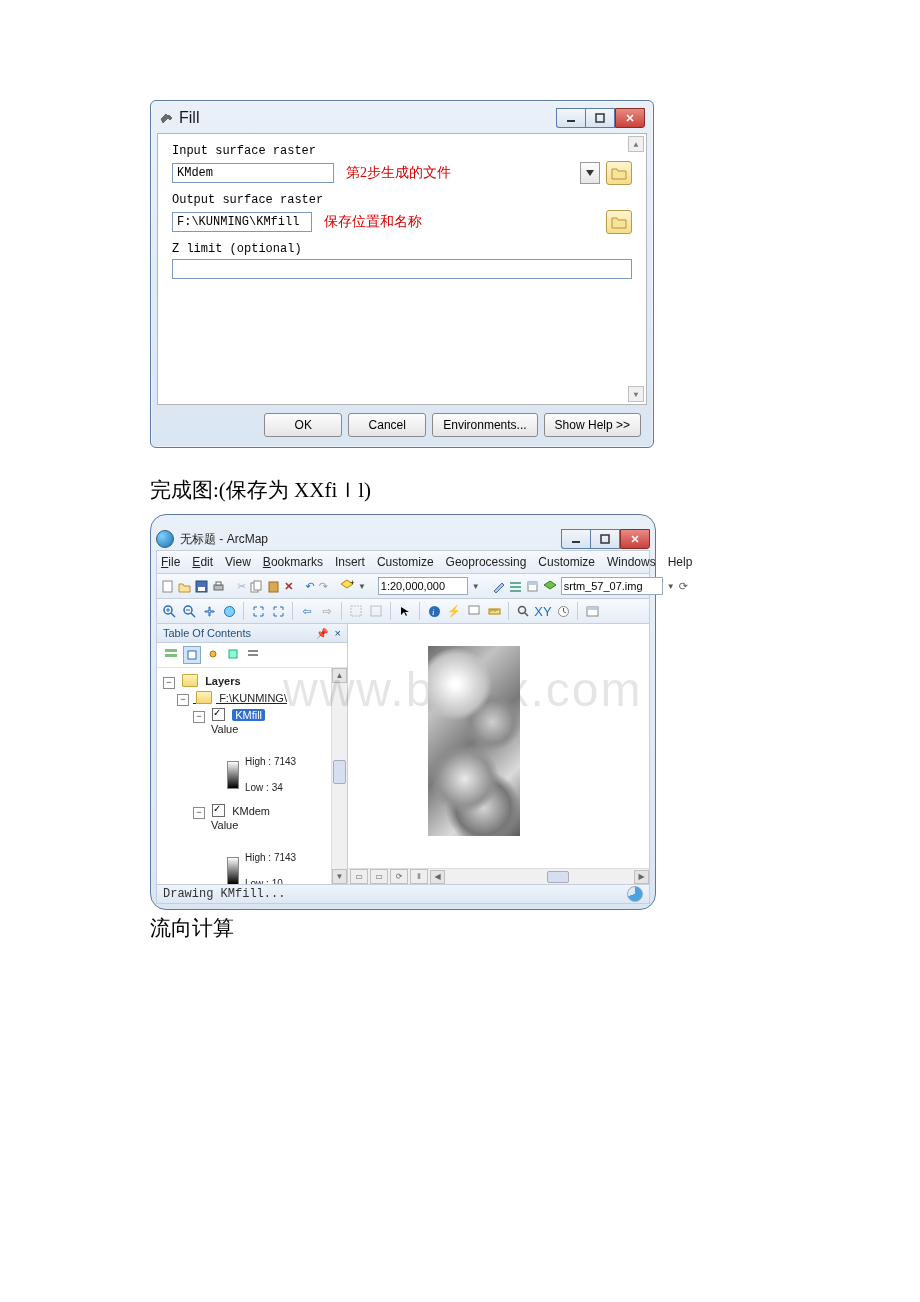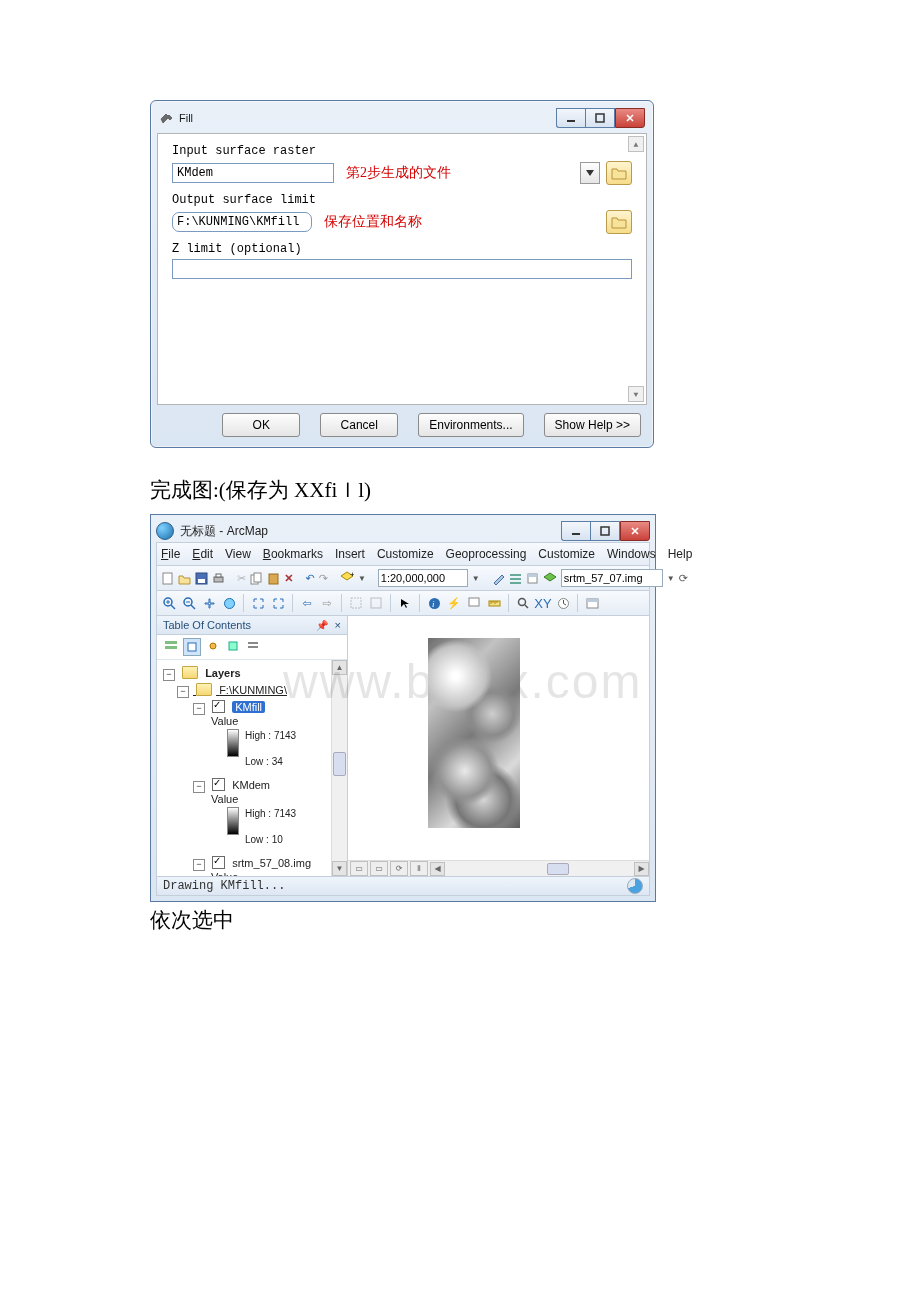--- a/index.html
+++ b/index.html
@@ -25,21 +25,21 @@
     position: relative;
   }
   .win7dlg .titlebar {
     display: flex;
     align-items: center;
     height: 22px;
     padding: 0 2px;
   }
   .win7dlg .titlebar .tIcon svg { display:block; }
   .win7dlg .titlebar .tText {
-    font-size: 11px;
+    font-size: 16px;
     color: #1a1a1a;
     margin-left: 4px;
     flex: 1;
   }
   .win7ctrls {
     display: flex;
     gap: 0;
   }
   .win7ctrls .wbtn {
     width: 28px;
@@ -126,21 +126,21 @@
   }
   .anno {
     color: #d40000;
     font-size: 14px;
     font-family: "SimSun","Microsoft YaHei",serif;
     margin-left: 6px;
   }
   .dlg-buttons {
     display: flex;
     justify-content: flex-end;
-    gap: 20px;
+    gap: 6px;
     padding: 8px 6px 0 6px;
   }
   .dlg-buttons button {
     min-width: 78px;
     height: 24px;
     font-size: 12px;
     background: linear-gradient(#fdfdfd,#e5e5e5);
     border: 1px solid #8a8a8a;
     border-radius: 3px;
     padding: 0 10px;
@@ -150,23 +150,23 @@
   .caption1 {
     font-size: 21px;
     font-family: "SimSun","Microsoft YaHei",serif;
     margin: 28px 0 10px 0;
   }
 
   
   .arcmap {
     width: 494px;
     border: 1px solid #5a7aa3;
-    border-radius: 0;
+    border-radius: 16px;
     background: linear-gradient(#e9f0f8, #dbe6f3);
-    padding: 5px 5px 5px 5px;
+    padding: 13px 5px 5px 5px;
     position: relative;
   }
   .arcmap .titlebar { display:flex; align-items:center; height:22px; }
   .arcmap .titlebar .tIcon {
     width:16px;height:16px;border-radius:50%;
     background: radial-gradient(circle at 30% 30%, #7fd2ff, #1d6fae);
     border:1px solid #2c5f88;
   }
   .arcmap .titlebar .tText { font-size:12px; margin-left:6px; flex:1; color:#222;}
 
@@ -284,21 +284,21 @@
     border:1px solid #c2a63e;border-radius:1px;margin-right:4px;position:relative;top:2px;
   }
   .node .sel {
     background:#2e6fd1;color:#fff;padding:0 3px;border-radius:2px;
   }
   .ind1{padding-left:18px;text-decoration:underline;} .ind2{padding-left:34px;} .ind3{padding-left:52px;}
   .ramp {
     display:inline-block;width:10px;height:26px;background:linear-gradient(#fff,#000);
     border:1px solid #888;vertical-align:top;margin-right:6px;
   }
-  .rampRow { display:flex;align-items:flex-start; padding-left:68px; margin-top:2px;}
+  .rampRow { display:flex;align-items:center; padding-left:68px; margin-top:20px;}
   .rampRow .rlabels{display:flex;flex-direction:column;font-size:10px;line-height:13px;}
 
   .mapview {
     flex:1;
     background:#ffffff;
     position:relative;
   }
   .mapview .demImg {
     position:absolute;
     left: 80px; top: 22px;
@@ -400,23 +400,23 @@
               <path d="M0 0 L8 0 L4 6 Z" fill="#333"></path>
             </svg>
           </div>
         <div class="folderBtn">
           <svg width="16" height="14" viewBox="0 0 16 14">
               <path d="M1 3h5l1 2h8v8H1z" fill="#f7e39a" stroke="#b7933a"></path>
             </svg>
         </div>
       </div>
 
-      <div class="dlg-label">Output surface limit</div>
+      <div class="dlg-label">Output surface raster</div>
       <div class="dlg-row">
-        <input type="text" style="max-width: 130px; flex: 0 0 auto; border-radius: 7px;" value="F:\KUNMING\KMfill">
+        <input type="text" style="max-width: 130px; flex: 0 0 auto;" value="F:\KUNMING\KMfill">
         <span class="anno">保存位置和名称</span>
         <div style="flex:1"></div>
         <div class="folderBtn">
           <svg width="16" height="14" viewBox="0 0 16 14">
               <path d="M1 3h5l1 2h8v8H1z" fill="#f7e39a" stroke="#b7933a"></path>
             </svg>
         </div>
       </div>
 
       <div class="dlg-label">Z limit (optional)</div>
@@ -776,15 +776,15 @@
         </div>
       </div>
     </div>
 
     <div class="statusbar">
       <span>Drawing KMfill...</span>
       <span class="prog"></span>
     </div>
   </div>
 
-  <div class="sect" style="margin-top:4px">依次选中</div>
+  <div class="sect" style="margin-top:4px">流向计算</div>
 
 </div>
 
 </body></html>

